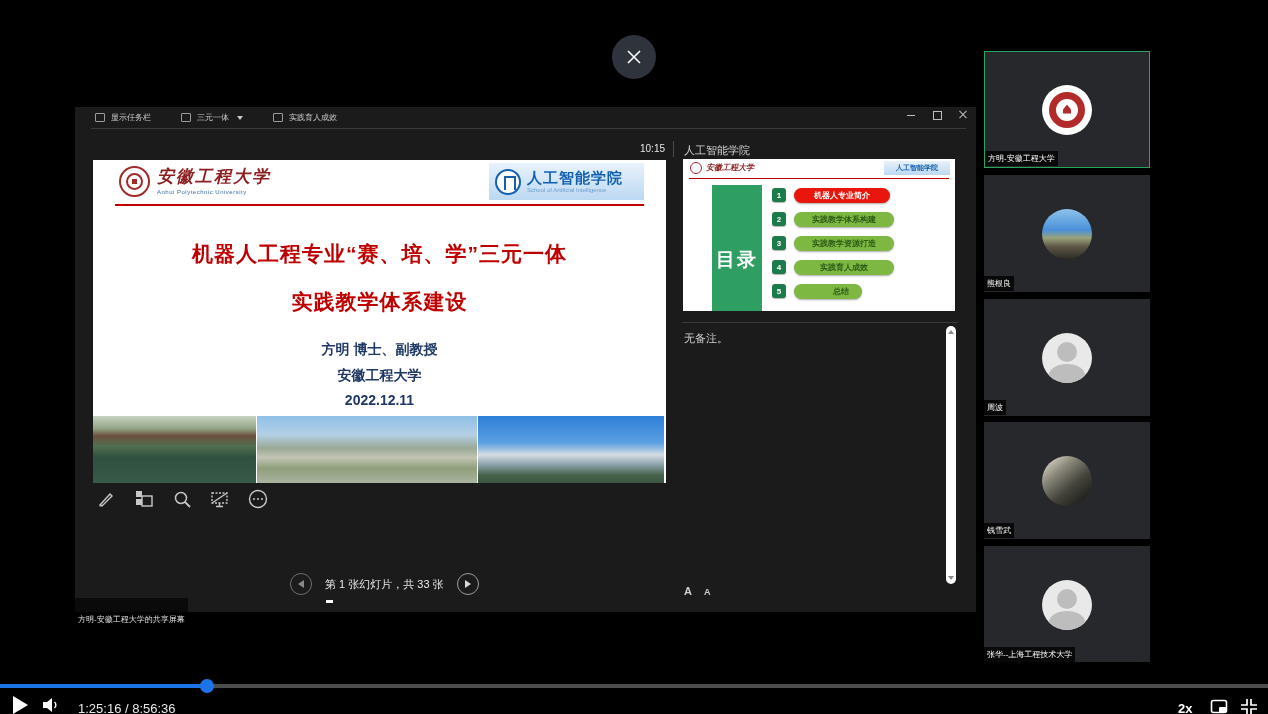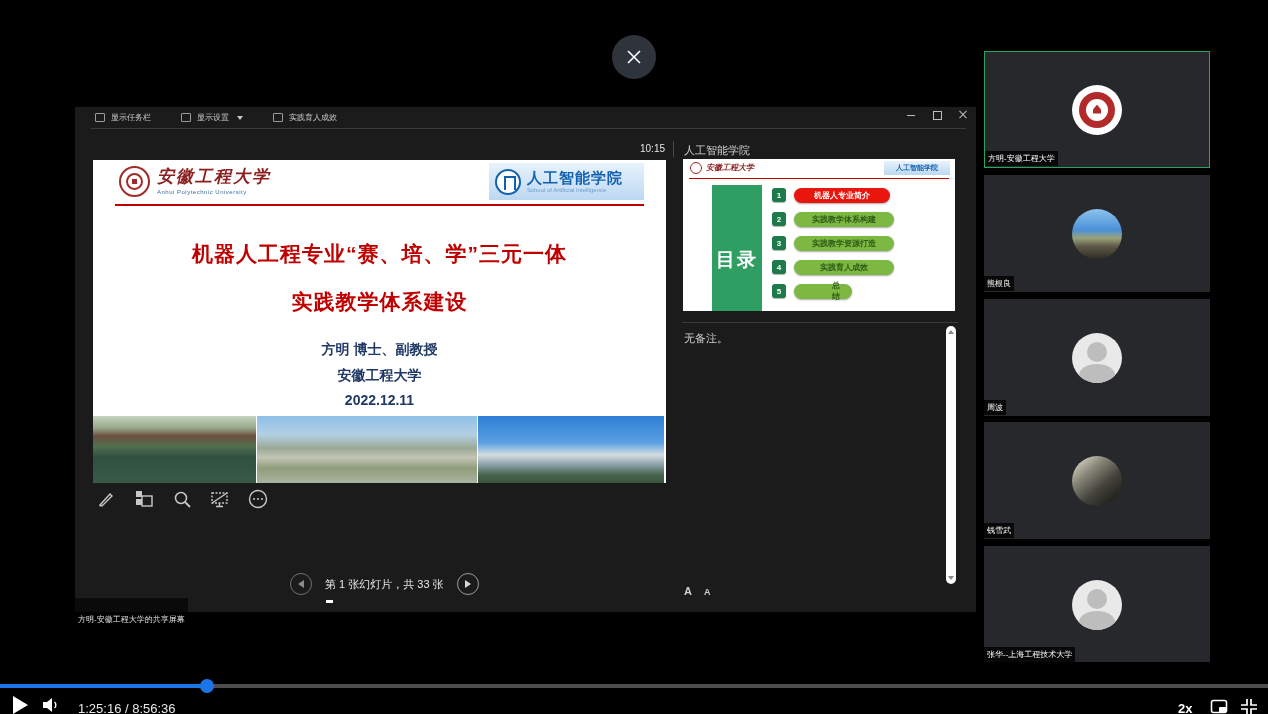--- a/index.html
+++ b/index.html
@@ -80,34 +80,34 @@
   .mini-uni { position:absolute; left:23px; top:3px; font-family:"Liberation Serif","DejaVu Serif",serif; font-style:italic; font-weight:bold; color:#8c1f1f; font-size:8px; }
   .mini-school { position:absolute; right:5px; top:2px; width:66px; height:14px; background:linear-gradient(180deg,#e8f2fc,#bcd8f2); color:#1261b0; font-weight:bold; font-size:7px; display:flex; align-items:center; justify-content:center; }
   .mini-redline { position:absolute; left:6px; right:6px; top:19px; height:1px; background:#c00000; }
   .toc-block { position:absolute; left:29px; top:26px; width:50px; height:149px; background:#2e9e63; color:#fff; font-weight:bold; font-size:19px; letter-spacing:2px; display:flex; align-items:center; justify-content:center; }
   .toc-items { position:absolute; left:89px; top:27px; display:flex; flex-direction:column; gap:6px; }
   .toc-row { display:flex; align-items:center; gap:8px; height:18px; }
   .toc-num { width:14px; height:14px; background:#1d7a4a; border-radius:3px; color:#fff; font-size:8px; font-weight:bold; display:flex; align-items:center; justify-content:center; box-shadow:0 1px 1px rgba(0,0,0,0.3); }
   .toc-pill { height:15px; border-radius:8px; font-size:8px; font-weight:bold; display:flex; align-items:center; justify-content:center; padding:0 12px; box-shadow:0 1px 2px rgba(0,0,0,0.35); }
   .pill-red { background:#e8160c; color:#fff; width:96px; }
   .pill-green { background:#7db843; color:#2f5c17; width:100px; }
-  .pill-short { width:58px;padding-left:38px; }
+  .pill-short { width:68px;padding-left:38px; }
 
   .notes-sep { position:absolute; left:607px; right:18px; top:215px; border-top:1px solid #3a3a3a; }
   .notes-text { position:absolute; left:609px; top:224px; color:#cfcfcf; font-size:11px; }
   .notes-scrollbar { position:absolute; left:871px; top:219px; width:10px; height:258px; background:#fdfdfd; border-radius:5px; cursor:pointer; }
   .sb-up,.sb-down { position:absolute; left:2px; width:0; height:0; border-left:3px solid transparent; border-right:3px solid transparent; }
   .sb-up { top:4px; border-bottom:4px solid #8a8a8a; }
   .sb-down { bottom:4px; border-top:4px solid #8a8a8a; }
   .font-btns { position:absolute; left:609px; top:478px; display:flex; gap:12px; align-items:flex-end; color:#cfcfcf; }
   .fbtn { cursor:pointer; font-weight:bold; }
   .fbtn-big { font-size:11px; } .fbtn-small { font-size:9px; }
 
   
-  .tile { position:absolute; left:984px; width:226px; height:117px; background:#26282c; }
+  .tile { position:absolute; left:984px; width:166px; height:117px; background:#26282c; }
   .tile.active { border:1px solid #28a55c; }
   .t1 { top:51px; } .t2 { top:175px; } .t3 { top:299px; } .t4 { top:422px; } .t5 { top:546px; }
   .avatar { position:absolute; left:50%; top:50%; transform:translate(-50%,-50%); width:50px; height:50px; border-radius:50%; overflow:hidden; }
   .avatar-seal { background:#fff; display:flex; align-items:center; justify-content:center; }
   .avatar-seal .ring { width:36px; height:36px; border-radius:50%; background:#b22a2a; display:flex; align-items:center; justify-content:center; }
   .avatar-seal .core { width:22px; height:22px; border-radius:50%; background:#fff; position:relative; }
   .avatar-seal .core::after { content:""; position:absolute; left:7px; top:6px; width:8px; height:9px; background:#b22a2a; clip-path:polygon(50% 0,100% 55%,100% 100%,0 100%,0 55%); }
   .avatar-sky { background:linear-gradient(180deg,#8ec3ea 0%,#4a90d9 42%,#9aa37a 58%,#5d5747 75%,#2e2c24 100%); }
   .avatar-dark { background:linear-gradient(140deg,#d8d4c4 8%,#8a887a 32%,#44443c 60%,#1d1d19 90%); }
   .avatar-ph { background:#e9e9e9; position:absolute; }
@@ -146,21 +146,21 @@
       <span class="wc wc-close"></span>
     </div>
 
     <div class="ptoolbar">
       <span class="ptool">
         <span class="ptool-ic"></span>
         <span>显示任务栏</span>
       </span>
       <span class="ptool">
         <span class="ptool-ic"></span>
-        <span>显示设置</span>
+        <span>三元一体</span>
         <span class="caret-down"></span>
       </span>
       <span class="ptool">
         <span class="ptool-ic"></span>
         <span>实践育人成效</span>
       </span>
     </div>
     <div class="ptoolbar-line"></div>
 
     <div class="timer-row">

